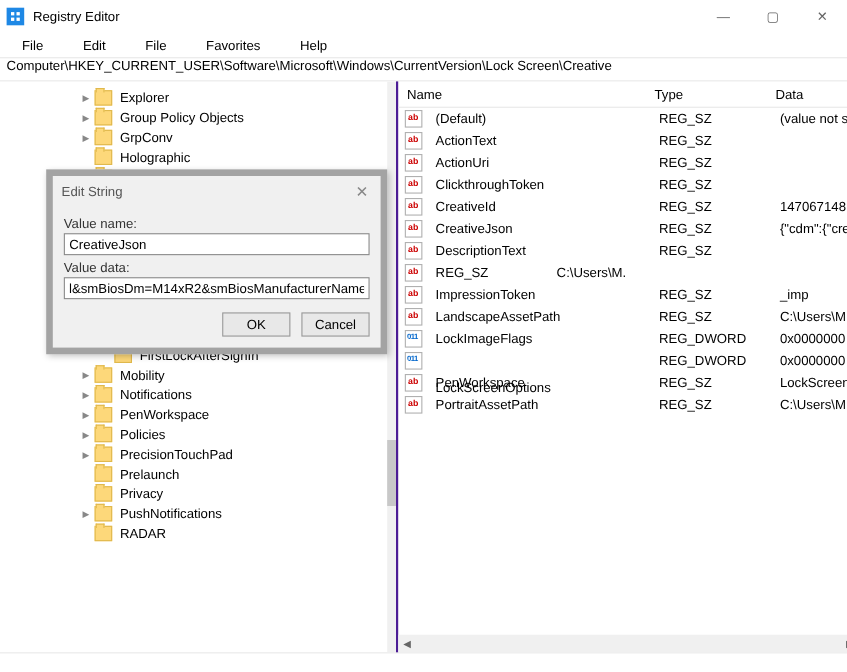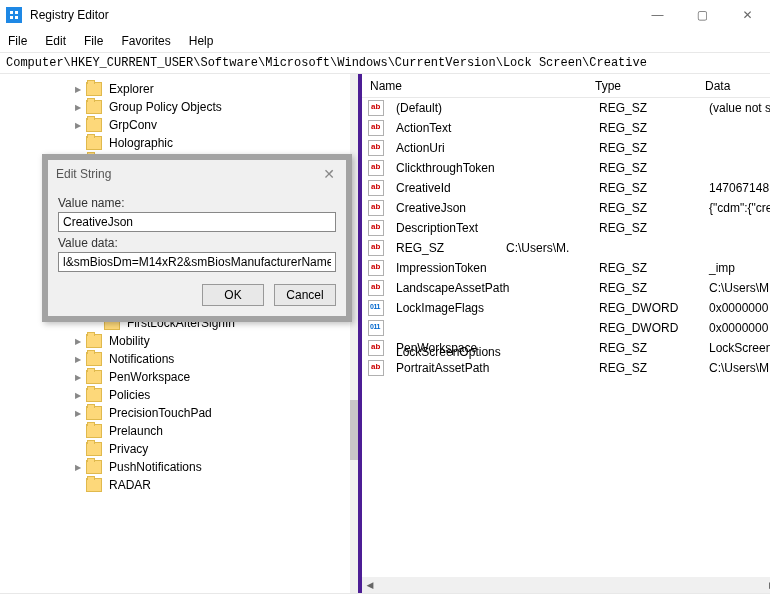--- a/index.html
+++ b/index.html
@@ -2,26 +2,26 @@
 <html><head>
 <meta charset="utf-8">
 <style>
   * { box-sizing: border-box; }
   html, body { margin:0; padding:0; width:770px; height:611px; font-family:"Segoe UI", Tahoma, sans-serif; font-size:12px; background:#fff; color:#000; overflow:hidden; }
   .titlebar { height:30px; display:flex; align-items:center; padding-left:6px; border-bottom:0; }
   .titlebar .app-icon { width:16px; height:16px; background:#1e88e5; margin-right:8px; display:flex; align-items:center; justify-content:center; }
   .titlebar .title { flex:1; }
   .winbtns { display:flex; height:100%; }
   .winbtn { width:45px; display:flex; align-items:center; justify-content:center; color:#666; }
-  .menubar { height:22px; display:flex; align-items:center; padding-left:0; border-bottom:0; gap:2px; }
+  .menubar { height:22px; display:flex; align-items:center; padding-left:12px; border-bottom:0; gap:20px; }
   .menubar span { padding:2px 8px; }
-  .addressbar { height:22px; border-top:1px solid #e8e8e8; border-bottom:1px solid #e8e8e8; display:flex; align-items:center; padding:0 6px; background:#fff;font-family:Liberation Mono, monospace; }
+  .addressbar { height:22px; border-top:1px solid #e8e8e8; border-bottom:1px solid #e8e8e8; display:flex; align-items:flex-start; padding:0 6px; background:#fff; }
   .content { display:flex; height:calc(611px - 30px - 22px - 22px - 18px); }
   .content-inner { flex:1; display:flex; position:relative; }
-  .tree-wrap { width:362px; border-right:4px solid #4c1d95; overflow:hidden; position:relative; }
+  .tree-wrap { width:362px; border-right:2px solid #4c1d95; overflow:hidden; position:relative; }
   .tree { position:absolute; top:0; left:0; right:8px; bottom:0; overflow:hidden; padding-top:6px; }
   .node { display:flex; align-items:center; height:18px; }
   .indent { display:inline-block; height:1px; }
   .tw { width:12px; display:inline-flex; align-items:center; justify-content:center; color:#777; font-size:9px; }
   .tw-e::before { content:"▶"; font-size:8px; color:#888;}
   .tw-o::before { content:"▼"; font-size:8px; color:#555;}
   .folder { width:16px; height:14px; background:#fdd87a; border:1px solid #e0b94d; margin:0 4px 0 2px; position:relative; }
   .folder::before { content:""; position:absolute; top:-3px; left:0; width:6px; height:3px; background:#fdd87a; border:1px solid #e0b94d; border-bottom:none; }
   .nlabel { padding:1px 3px; }
   .sel .nlabel { background:#d8d8d8; }

